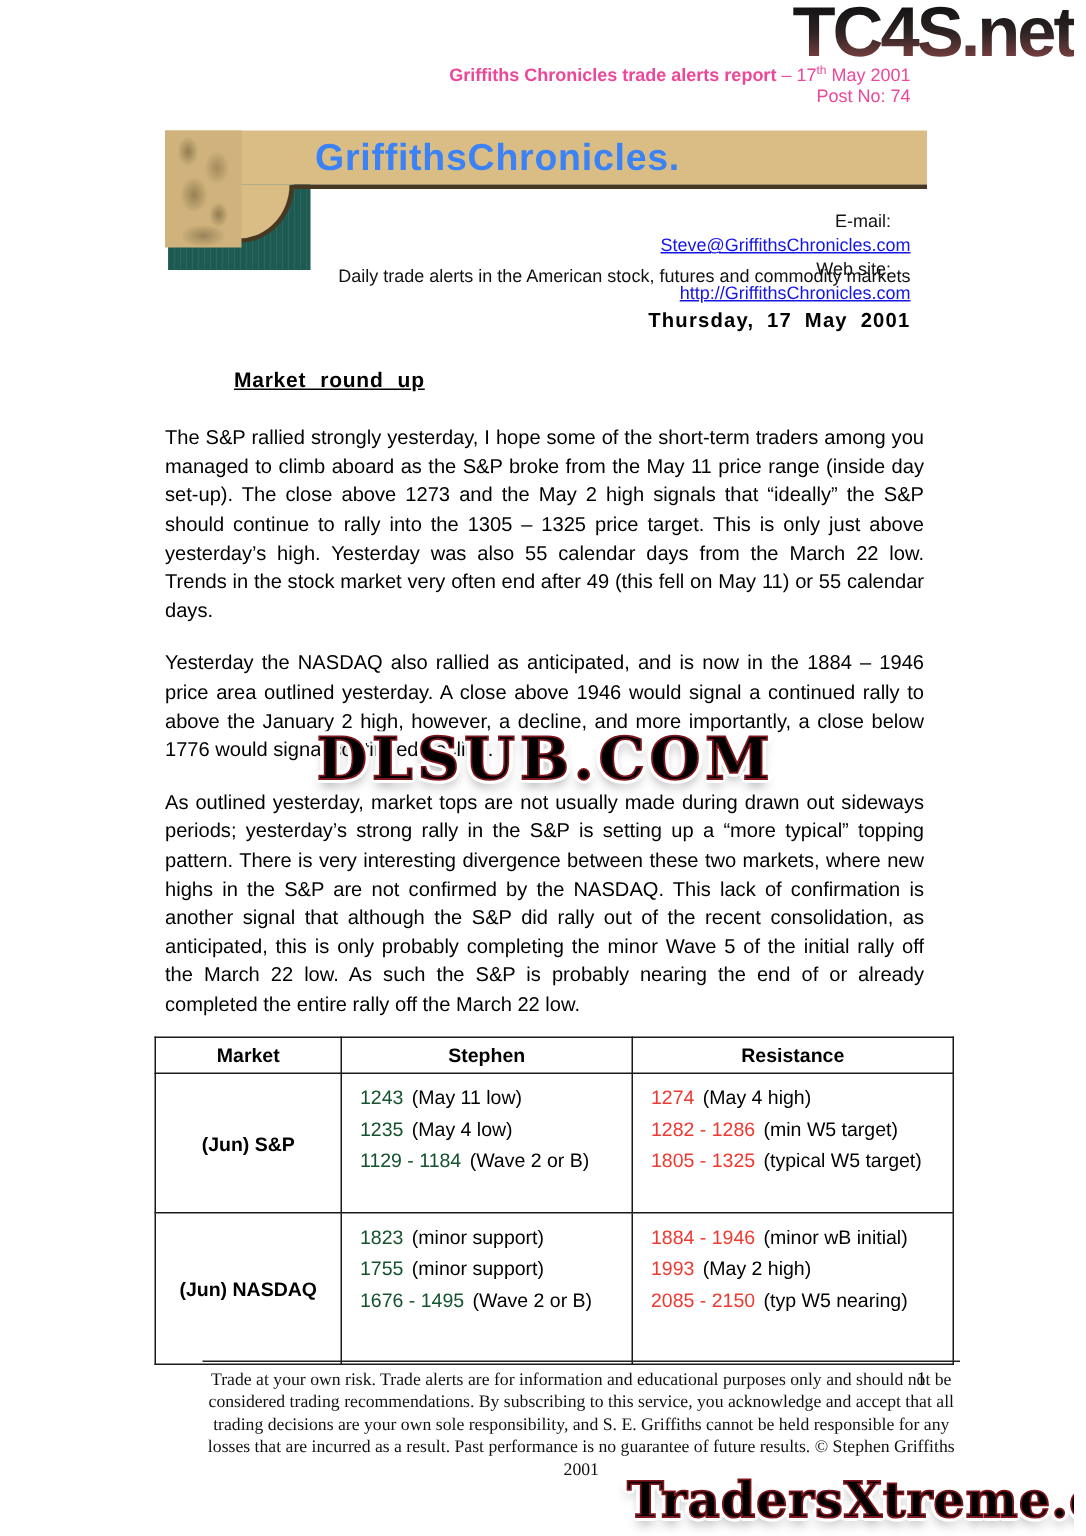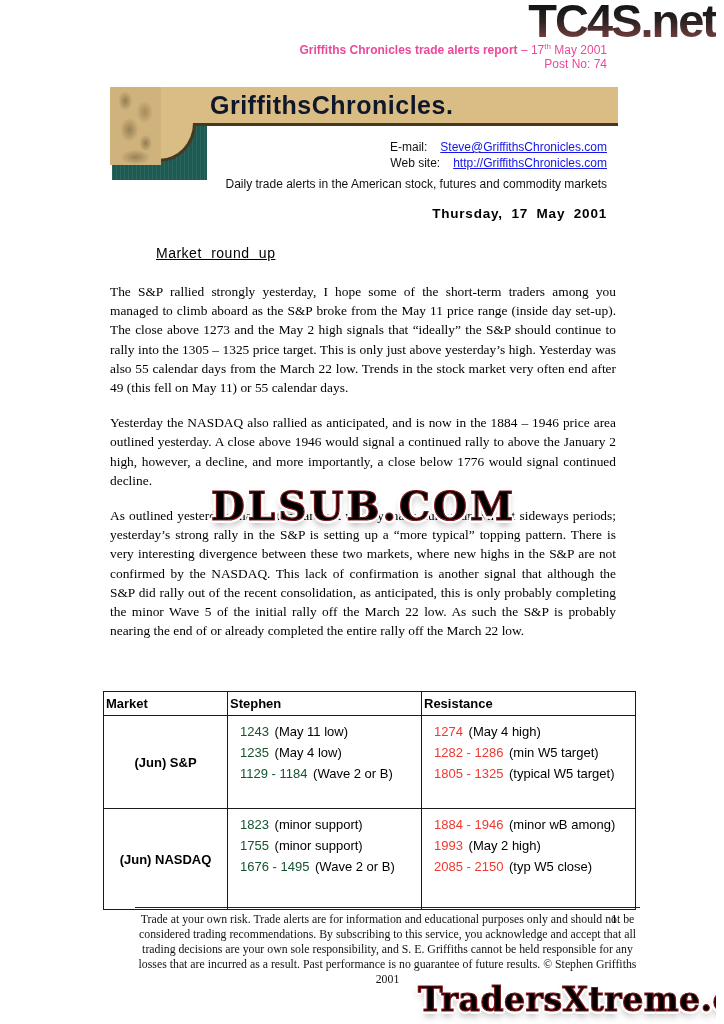--- a/index.html
+++ b/index.html
@@ -11,66 +11,66 @@
           background:linear-gradient(180deg,#141414 22%,#2e2323 52%,#6f3c3c 80%,#8e5252 100%);
           -webkit-background-clip:text;background-clip:text;color:transparent;}
 
   .report-head{position:absolute;top:40px;right:109px;text-align:right;font-size:12px;line-height:14px;color:#ec4899;}
   .report-head sup{font-size:8px;}
 
   
   .banner{position:absolute;left:110px;top:87px;width:508px;height:93px;}
   .banner-bar{position:absolute;left:0;top:0;width:508px;height:36px;background:#d9bd85;}
   .bar-underline{position:absolute;left:86px;top:36px;width:422px;height:3px;background:#463821;}
-  .banner-title{position:absolute;left:100px;top:4px;font-size:25px;font-weight:bold;color:#0f172a;letter-spacing:.5px;}
+  .banner-title{position:absolute;left:100px;top:4px;font-size:25px;font-weight:bold;color:#3b82f6;letter-spacing:.5px;}
   .teal-block{position:absolute;left:50px;top:36px;width:47px;height:57px;background:#1d5a52;
               background-image:repeating-linear-gradient(90deg,rgba(255,255,255,.07) 0 1px,transparent 1px 4px);}
   .teal-strip{position:absolute;left:2px;top:76px;width:49px;height:17px;background:#1d5a52;
               background-image:repeating-linear-gradient(90deg,rgba(255,255,255,.07) 0 1px,transparent 1px 4px);}
   .tan-curve{position:absolute;left:49px;top:36px;width:34px;height:36px;background:#d9bd85;
              border-right:3px solid #463821;border-bottom:3px solid #463821;
              border-bottom-right-radius:100% 100%;}
   .banner-photo{position:absolute;left:0;top:0;width:51px;height:78px;background:
       radial-gradient(ellipse 10px 14px at 30% 18%,rgba(96,84,46,.55),transparent 70%),
       radial-gradient(ellipse 12px 16px at 68% 32%,rgba(122,102,60,.5),transparent 70%),
       radial-gradient(ellipse 13px 17px at 38% 55%,rgba(104,88,50,.55),transparent 70%),
       radial-gradient(ellipse 9px 12px at 70% 72%,rgba(84,72,40,.5),transparent 70%),
       radial-gradient(ellipse 20px 10px at 50% 90%,rgba(70,60,34,.4),transparent 75%),
       #cfb27c;}
 
   .contact{position:absolute;top:139px;right:109px;font-size:12px;line-height:16px;text-align:right;color:#111;}
-  .contact .row{display:flex;justify-content:flex-end;}
+  .contact .row{display:flex;justify-content:flex-end;flex-direction:column;}
   .contact .lab{margin-right:13px;}
   .contact a{color:#1515e6;text-decoration:underline;}
 
   .tagline{position:absolute;top:177px;right:109px;font-size:12px;color:#111;}
 
   .dateline{position:absolute;top:206px;right:109px;font-size:13.5px;font-weight:bold;
             letter-spacing:.8px;word-spacing:4px;}
 
-  .roundup{position:absolute;left:110px;top:245px;font-size:14px;font-weight:normal;
+  .roundup{position:absolute;left:110px;top:245px;font-size:14px;font-weight:bold;
            text-decoration:underline;letter-spacing:.5px;word-spacing:5px;padding-left:46px;}
 
   .bodytext{position:absolute;left:110px;top:282px;width:506px;font-size:13.4px;
             line-height:19.2px;text-align:justify;}
-  .bodytext p{margin:0 0 16px 0;font-family:Liberation Serif, serif;}
+  .bodytext p{margin:0 0 16px 0;}
 
   
   .wm-red{font-family:"DejaVu Serif",serif;font-weight:bold;color:#000000;
           -webkit-text-stroke:1.2px #7e151b;
           text-shadow:-3px 0 0 #fff,3px 0 0 #fff,0 -3px 0 #fff,0 3px 0 #fff,
                       -2px -2px 0 #fff,2px 2px 0 #fff,-2px 2px 0 #fff,2px -2px 0 #fff,
                       0 5px 7px rgba(0,0,0,.35);}
   .wm-mid{position:absolute;left:211px;top:483px;font-size:39px;letter-spacing:3px;}
   .wm-bottom{position:absolute;left:418px;top:980px;font-size:33px;letter-spacing:0.5px;}
 
   
   .alert-table{position:absolute;left:103px;top:691px;border-collapse:collapse;font-size:13px;}
   .alert-table th,.alert-table td{border:1px solid #1a1a1a;}
-  .alert-table th{font-size:13px;padding:4px 2px;text-align:left;margin-top:25px;}
+  .alert-table th{font-size:13px;padding:4px 2px;text-align:center;margin-top:25px;}
   .col-market{width:119px;} .col-support{width:189px;} .col-resist{width:209px;}
   .cell-market{text-align:center;font-weight:bold;vertical-align:middle;}
   .cell-levels{vertical-align:top;padding:5px 4px 15px 12px;line-height:21px;}
   .row1 td{height:72px;} .row2 td{height:80px;}
   .v{white-space:nowrap;} .blue{color:#14532d;} .red{color:#ee3a31;}
   .lbl{margin-left:2px;}
 
   
   .footer{position:absolute;left:103px;top:907px;width:505px;border-top:1px solid #222;
           padding-top:4px;font-family:"Liberation Serif",serif;font-size:11.8px;
@@ -145,23 +145,23 @@
       </td>
     </tr>
     <tr class="row2">
       <td class="cell-market">(Jun) NASDAQ</td>
       <td class="cell-levels">
         <div><span class="v blue">1823</span> <span class="lbl">(minor support)</span></div>
         <div><span class="v blue">1755</span> <span class="lbl">(minor support)</span></div>
         <div><span class="v blue">1676 - 1495</span> <span class="lbl">(Wave 2 or B)</span></div>
       </td>
       <td class="cell-levels">
-        <div><span class="v red">1884 - 1946</span> <span class="lbl">(minor wB among)</span></div>
+        <div><span class="v red">1884 - 1946</span> <span class="lbl">(minor wB initial)</span></div>
         <div><span class="v red">1993</span> <span class="lbl">(May 2 high)</span></div>
-        <div><span class="v red">2085 - 2150</span> <span class="lbl">(typ W5 close)</span></div>
+        <div><span class="v red">2085 - 2150</span> <span class="lbl">(typ W5 nearing)</span></div>
       </td>
     </tr>
   </tbody>
     </table>
 
   <div class="footer">Trade at your own risk. Trade alerts are for information and educational purposes only and should not be considered trading recommendations. By subscribing to this service, you acknowledge and accept that all trading decisions are your own sole responsibility, and S. E. Griffiths cannot be held responsible for any losses that are incurred as a result.  Past performance is no guarantee of future results.  © Stephen Griffiths 2001</div>
   <div class="page-num">1</div>
 
   <div class="wm-red wm-bottom">TradersXtreme.com</div>
 

